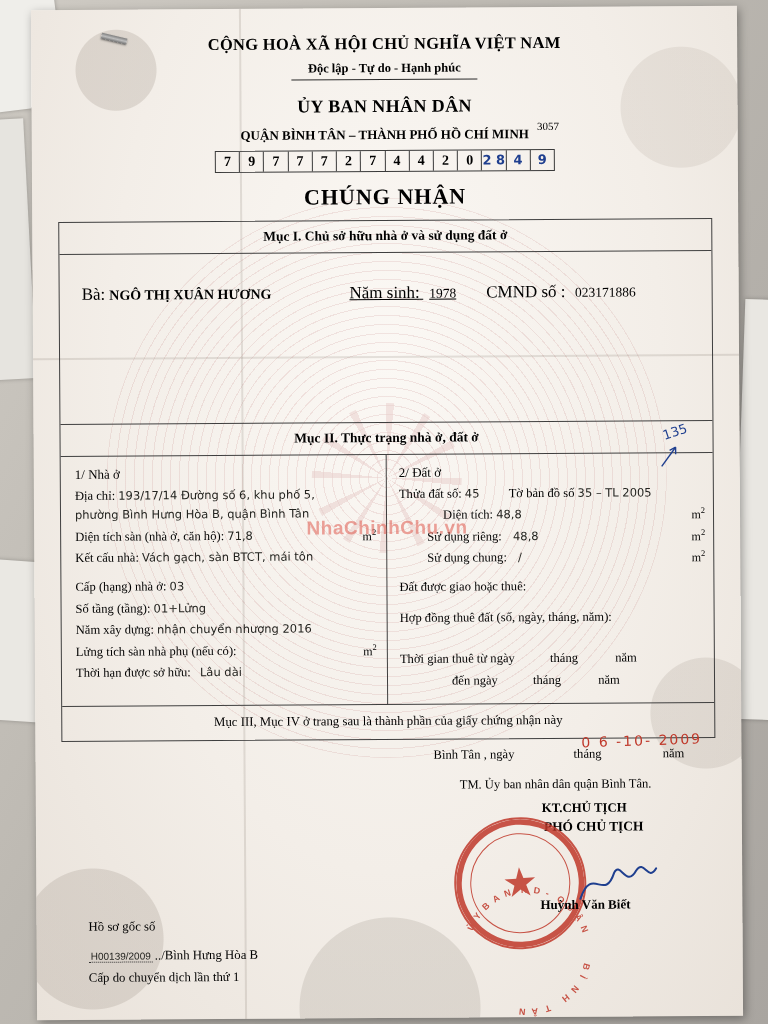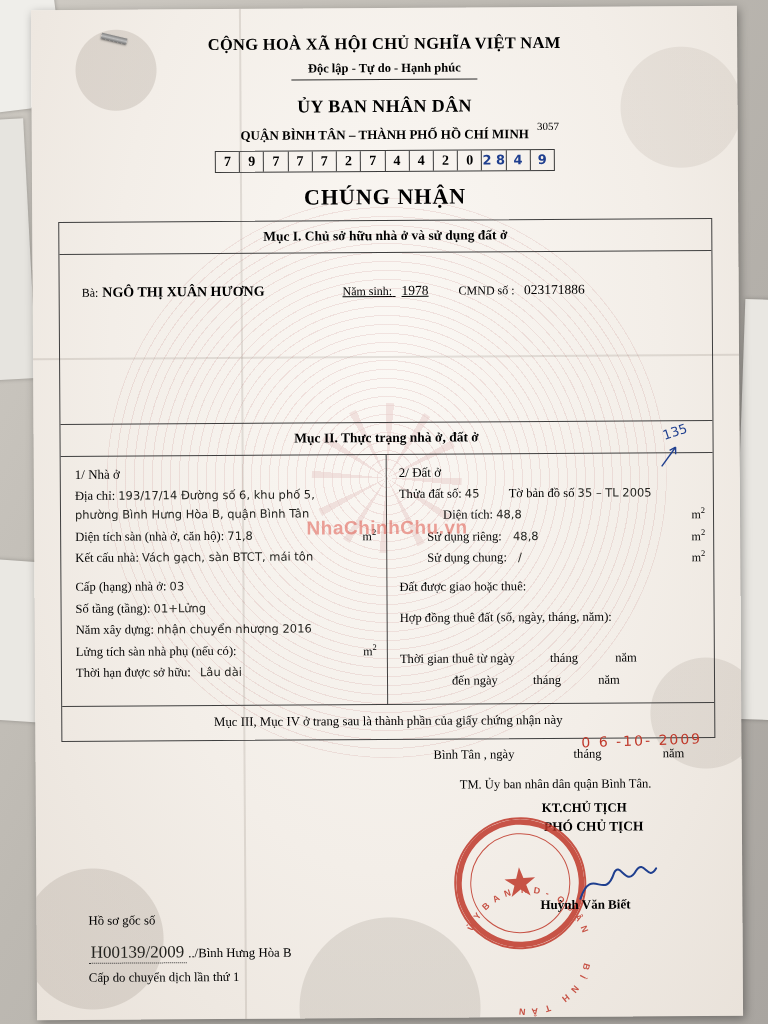--- a/index.html
+++ b/index.html
@@ -118,21 +118,21 @@
   }
   .band {
     border-bottom:1px solid #3f3f3f; text-align:center;
     font-size:13.5px; font-weight:bold; padding:7px 0 8px;
   }
   #section1-body { height:170px; position:relative; border-bottom:1px solid #3f3f3f; }
   #owner-line {
     position:absolute; left:22px; top:30px; right:20px;
     display:flex; align-items:baseline; font-size:13.5px;
   }
-  .lbl { font-size:12px; }
+  .lbl { font-size:17px; }
   .val-name { font-weight:bold; font-size:14px; margin-left:4px; }
   #birth-block { margin-left:78px;text-decoration:underline; }
   #id-block { margin-left:30px; }
   .val { margin-left:6px; }
   
   #cols { display:flex; border-bottom:1px solid #3f3f3f; }
   #col-left { width:50%; border-right:1px solid #3f3f3f; padding:10px 10px 10px 14px; }
   #col-right { width:50%; padding:10px 8px 10px 12px; position:relative; }
   .col-head { font-size:13px; margin-bottom:4px; }
   .row { font-size:12.6px; margin:4.5px 0; line-height:1.35; }
@@ -180,21 +180,21 @@
   }
   #signature-scribble {
     position:absolute; left:512px; top:118px; width:86px; height:48px;
   }
   
   #footer { position:absolute; left:52px; bottom:34px; }
   #footer-l1 { font-size:12.8px; }
   #footer-l2 { font-size:12.8px; margin-top:14px; display:flex; align-items:baseline;}
   #footer-l3 { font-size:12.8px; margin-top:7px; }
   #hs-hand {
-    font-family:Liberation Serif, serif; font-size:17px; color:#23231f;
+    font-family:Liberation Sans, sans-serif; font-size:10px; color:#23231f;
     border-bottom:1px dotted #333; padding:0 2px;
   }
   
   #anno-135 {
     position:absolute; right:52px; top:418px;
     font-family:"DejaVu Sans", sans-serif; font-size:13px; color:#1f3f8f;
     transform:rotate(-18deg);
   }
   #anno-arrow {
     position:absolute; right:58px; top:436px; width:24px; height:26px;

